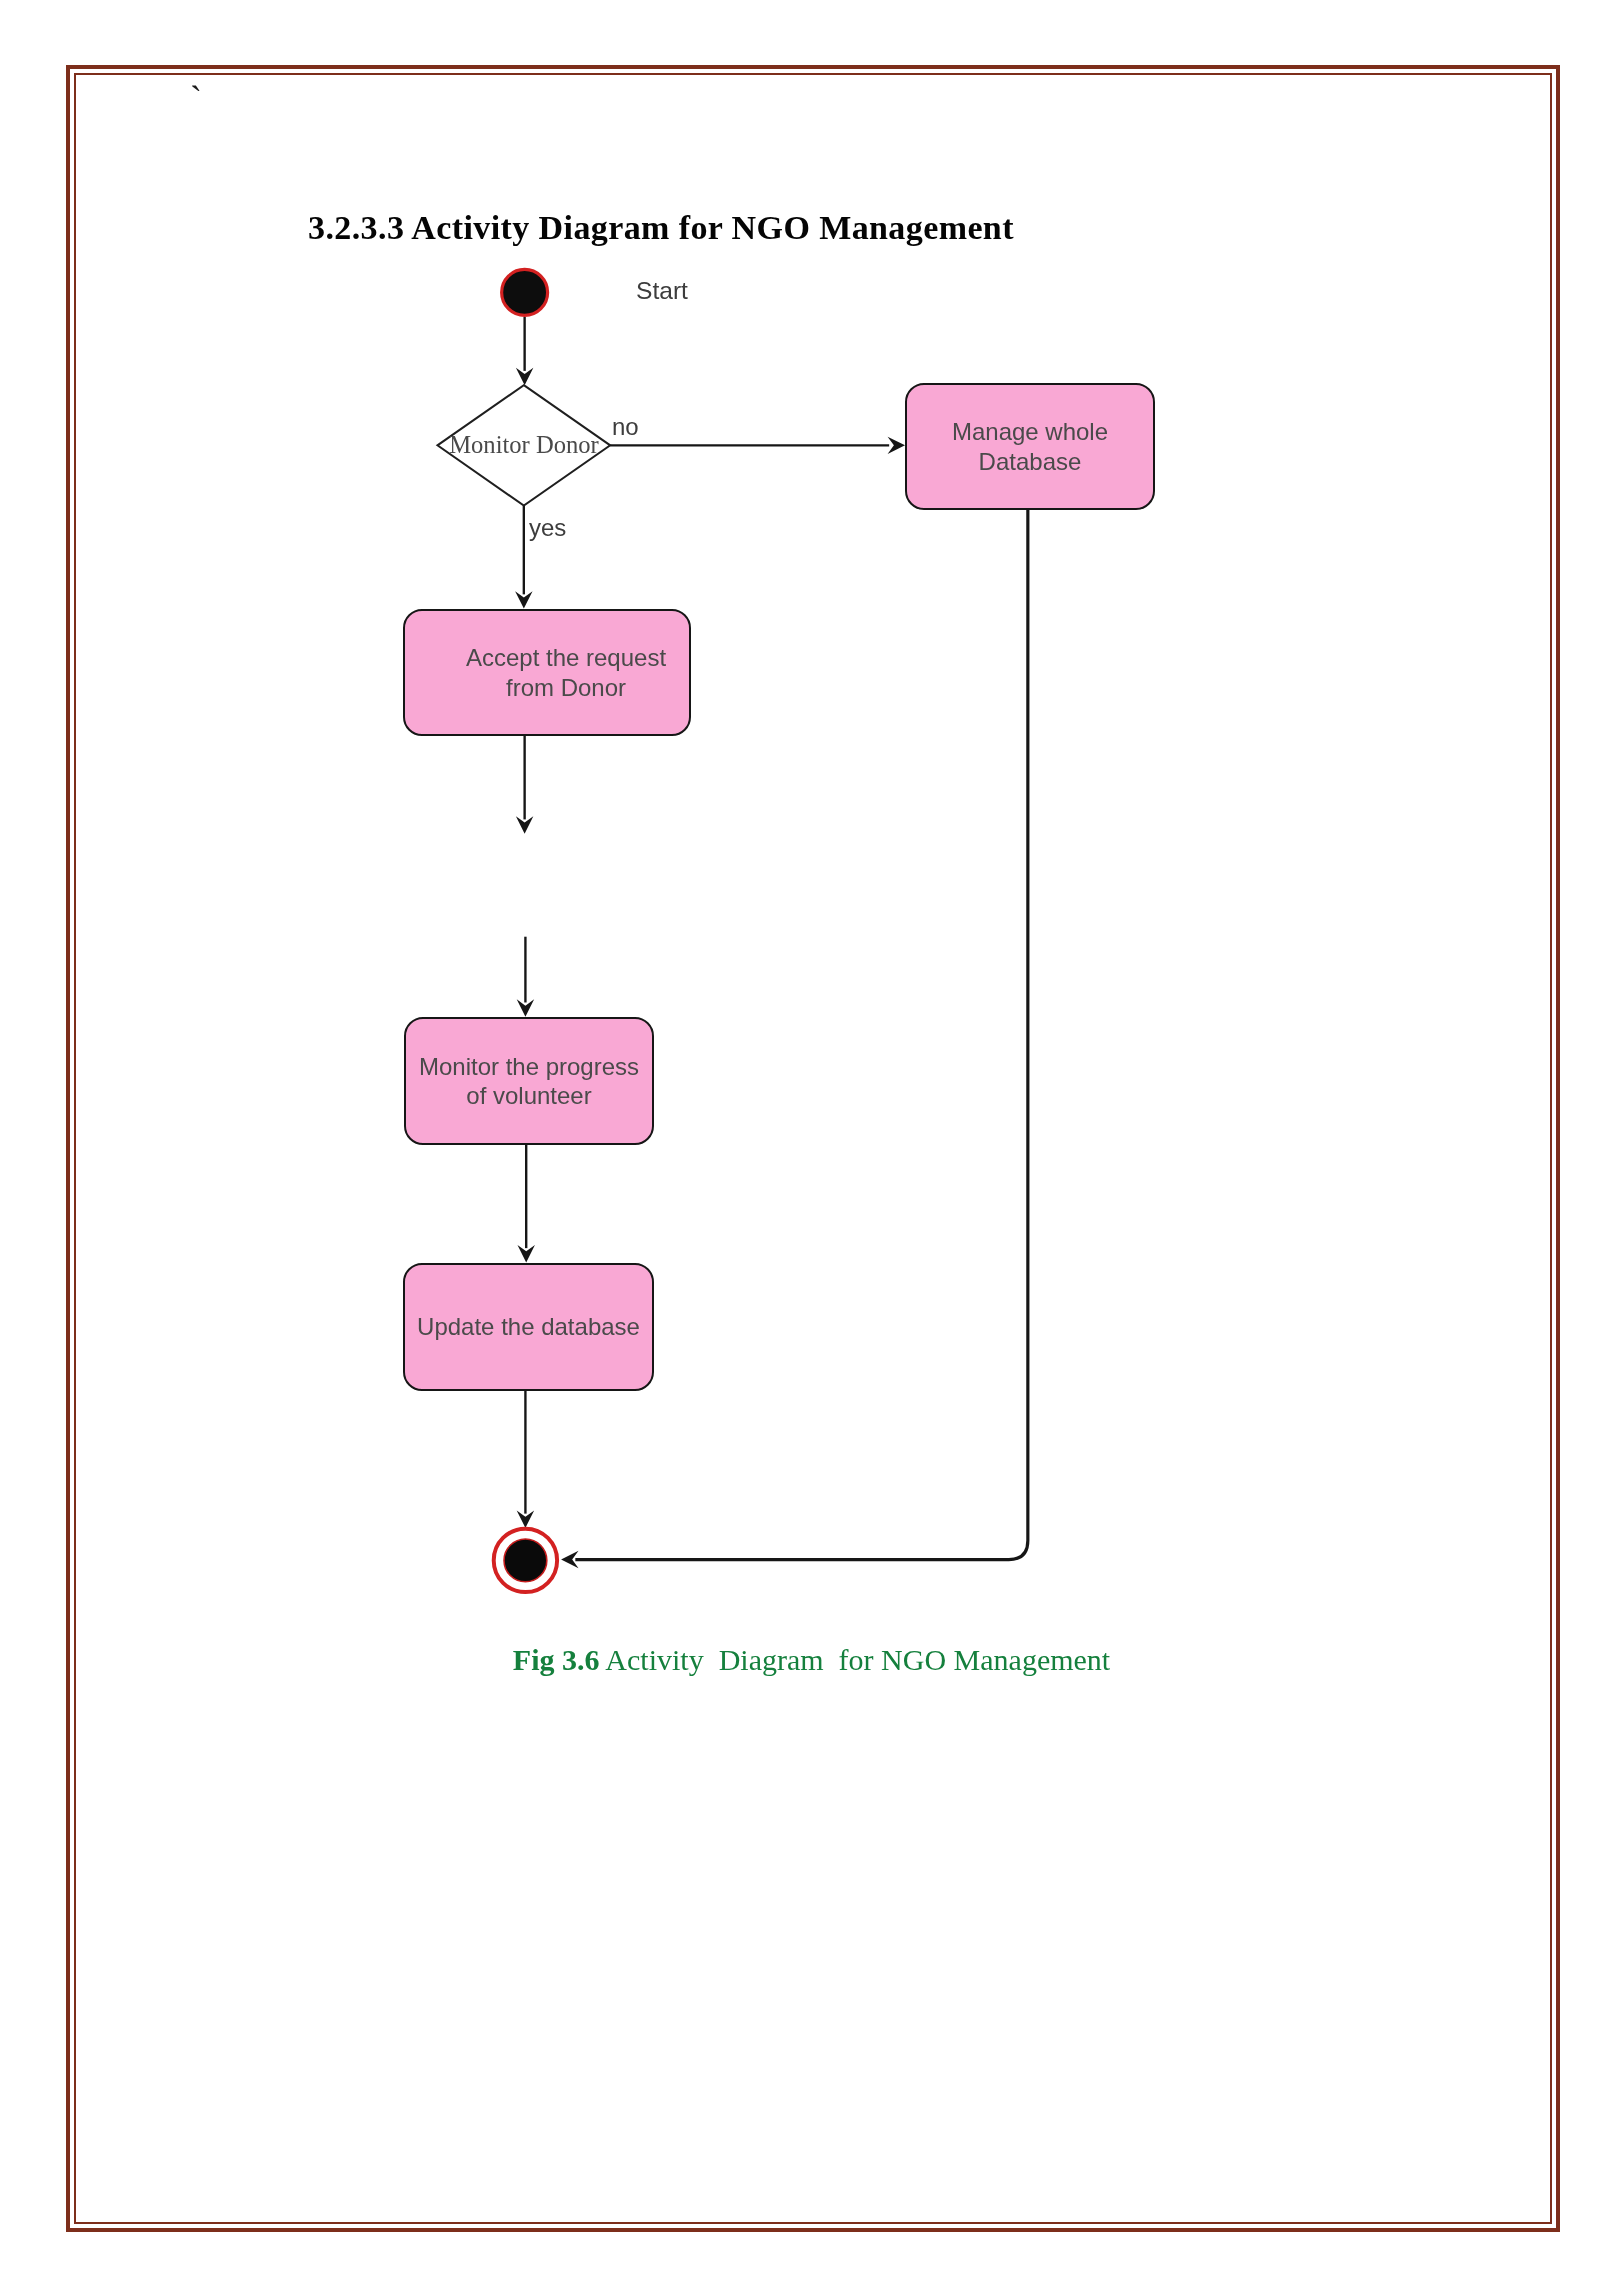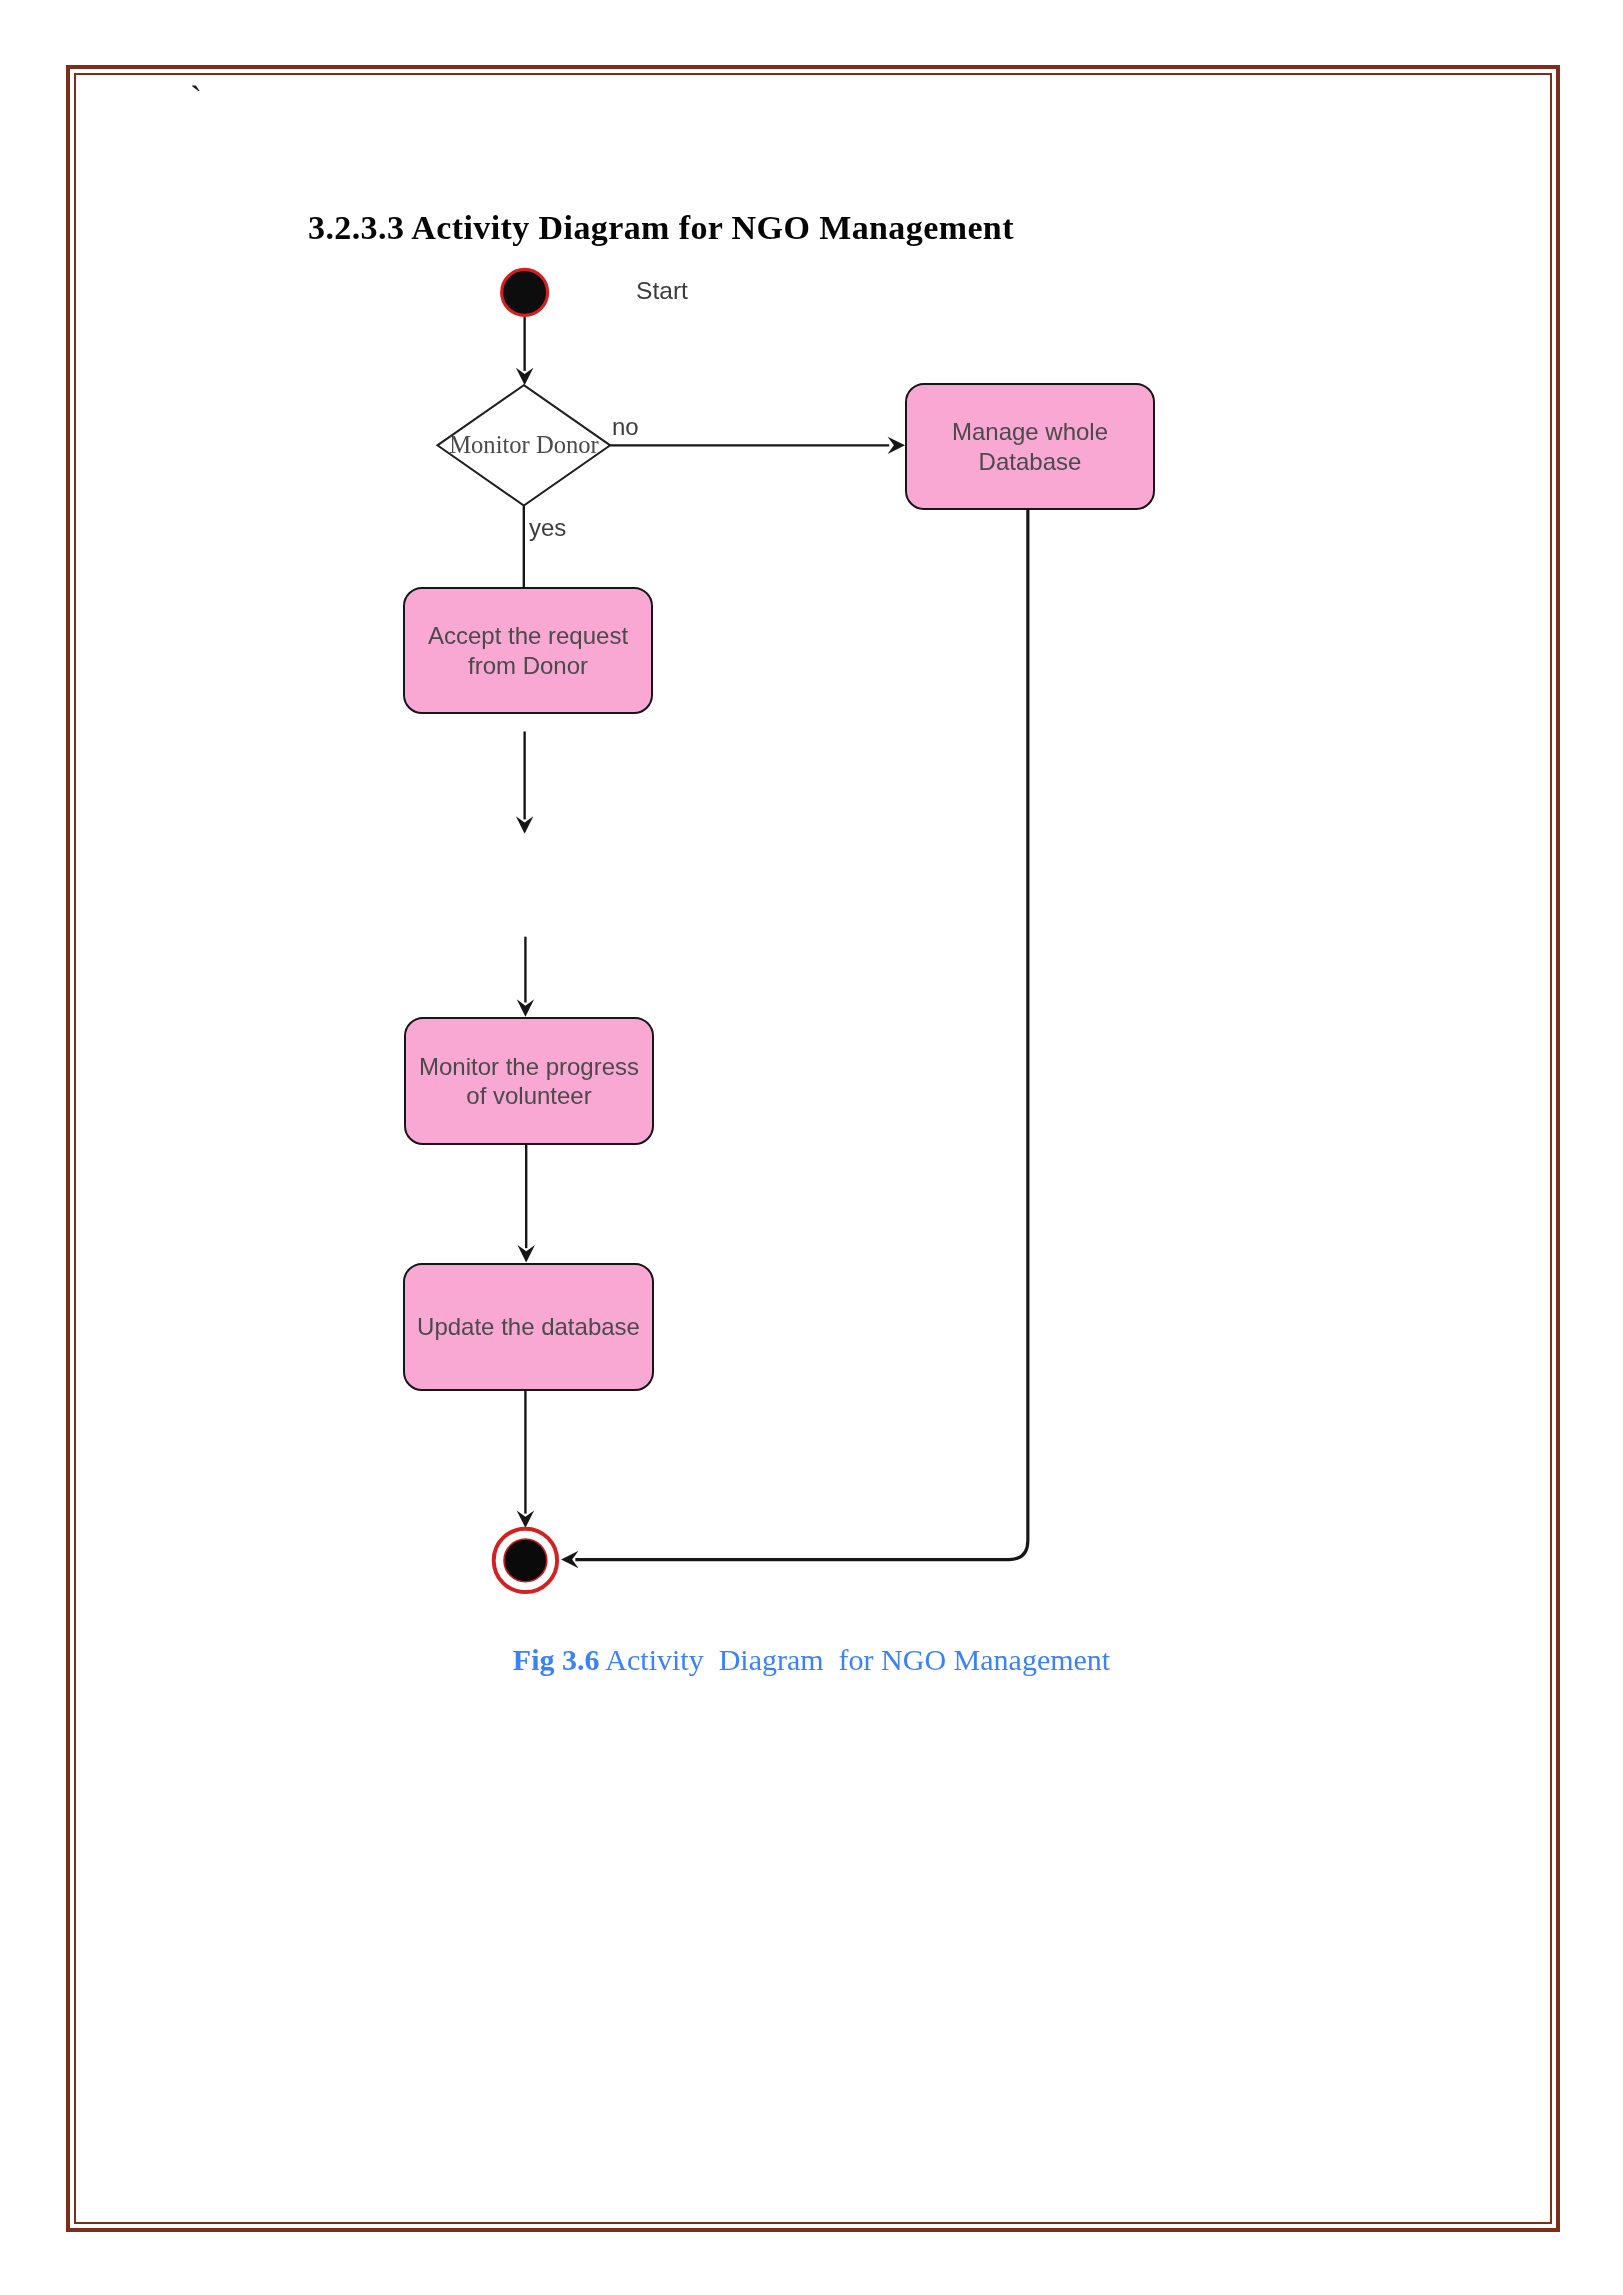--- a/index.html
+++ b/index.html
@@ -24,21 +24,21 @@
   .edge{stroke:var(--line);fill:none;}
   .ah{fill:var(--line);stroke:none;}
   .node{position:absolute;display:flex;align-items:center;justify-content:center;
         background:#f9a8d4;border:2.4px solid var(--line);border-radius:19px;
         color:var(--node-text);font-size:24px;line-height:1.22;text-align:center;}
   .node span{white-space:pre-line;}
   .lbl{position:absolute;color:#3d3d3d;font-size:24px;white-space:nowrap;}
   .decision-lbl{position:absolute;left:437px;top:431px;width:174px;text-align:center;
         color:var(--node-text);font-size:24.6px;white-space:nowrap;overflow:hidden;font-family:Liberation Serif, serif;}
   .caption{position:absolute;left:431px;top:1643px;width:761px;text-align:center;
-        font-family:"Liberation Serif",serif;font-size:30px;color:#3b82f6;white-space:pre;}
+        font-family:"Liberation Serif",serif;font-size:30px;color:#15803d;white-space:pre;}
   .cap-bold{font-weight:bold;}
 </style>
 </head>
 <body>
 
 <div class="page">
 
   <div class="frame-outer">
     <div class="frame-inner"></div>
   </div>
@@ -97,21 +97,21 @@
       <circle cx="663" cy="1969" r="40" fill="#ffffff" stroke="#d32121" stroke-width="5"></circle>
       <circle cx="663" cy="1969" r="27" fill="#0a0a0a" stroke="#c51d1d" stroke-width="2"></circle>
     </g>
   </svg>
 
   <div class="node" style="left:905px;top:383px;width:246px;height:123px;">
     <span>Manage whole
 Database</span>
   </div>
 
-  <div class="node" style="left:403px;top:587px;width:246px;height:123px;">
+  <div class="node" style="left:403px;top:609px;width:246px;height:123px;padding-left:38px;">
     <span>Accept the request
 from Donor</span>
   </div>
 
 
   <div class="node" style="left:404px;top:1017px;width:246px;height:124px;">
     <span>Monitor the progress
 of volunteer</span>
   </div>
 

